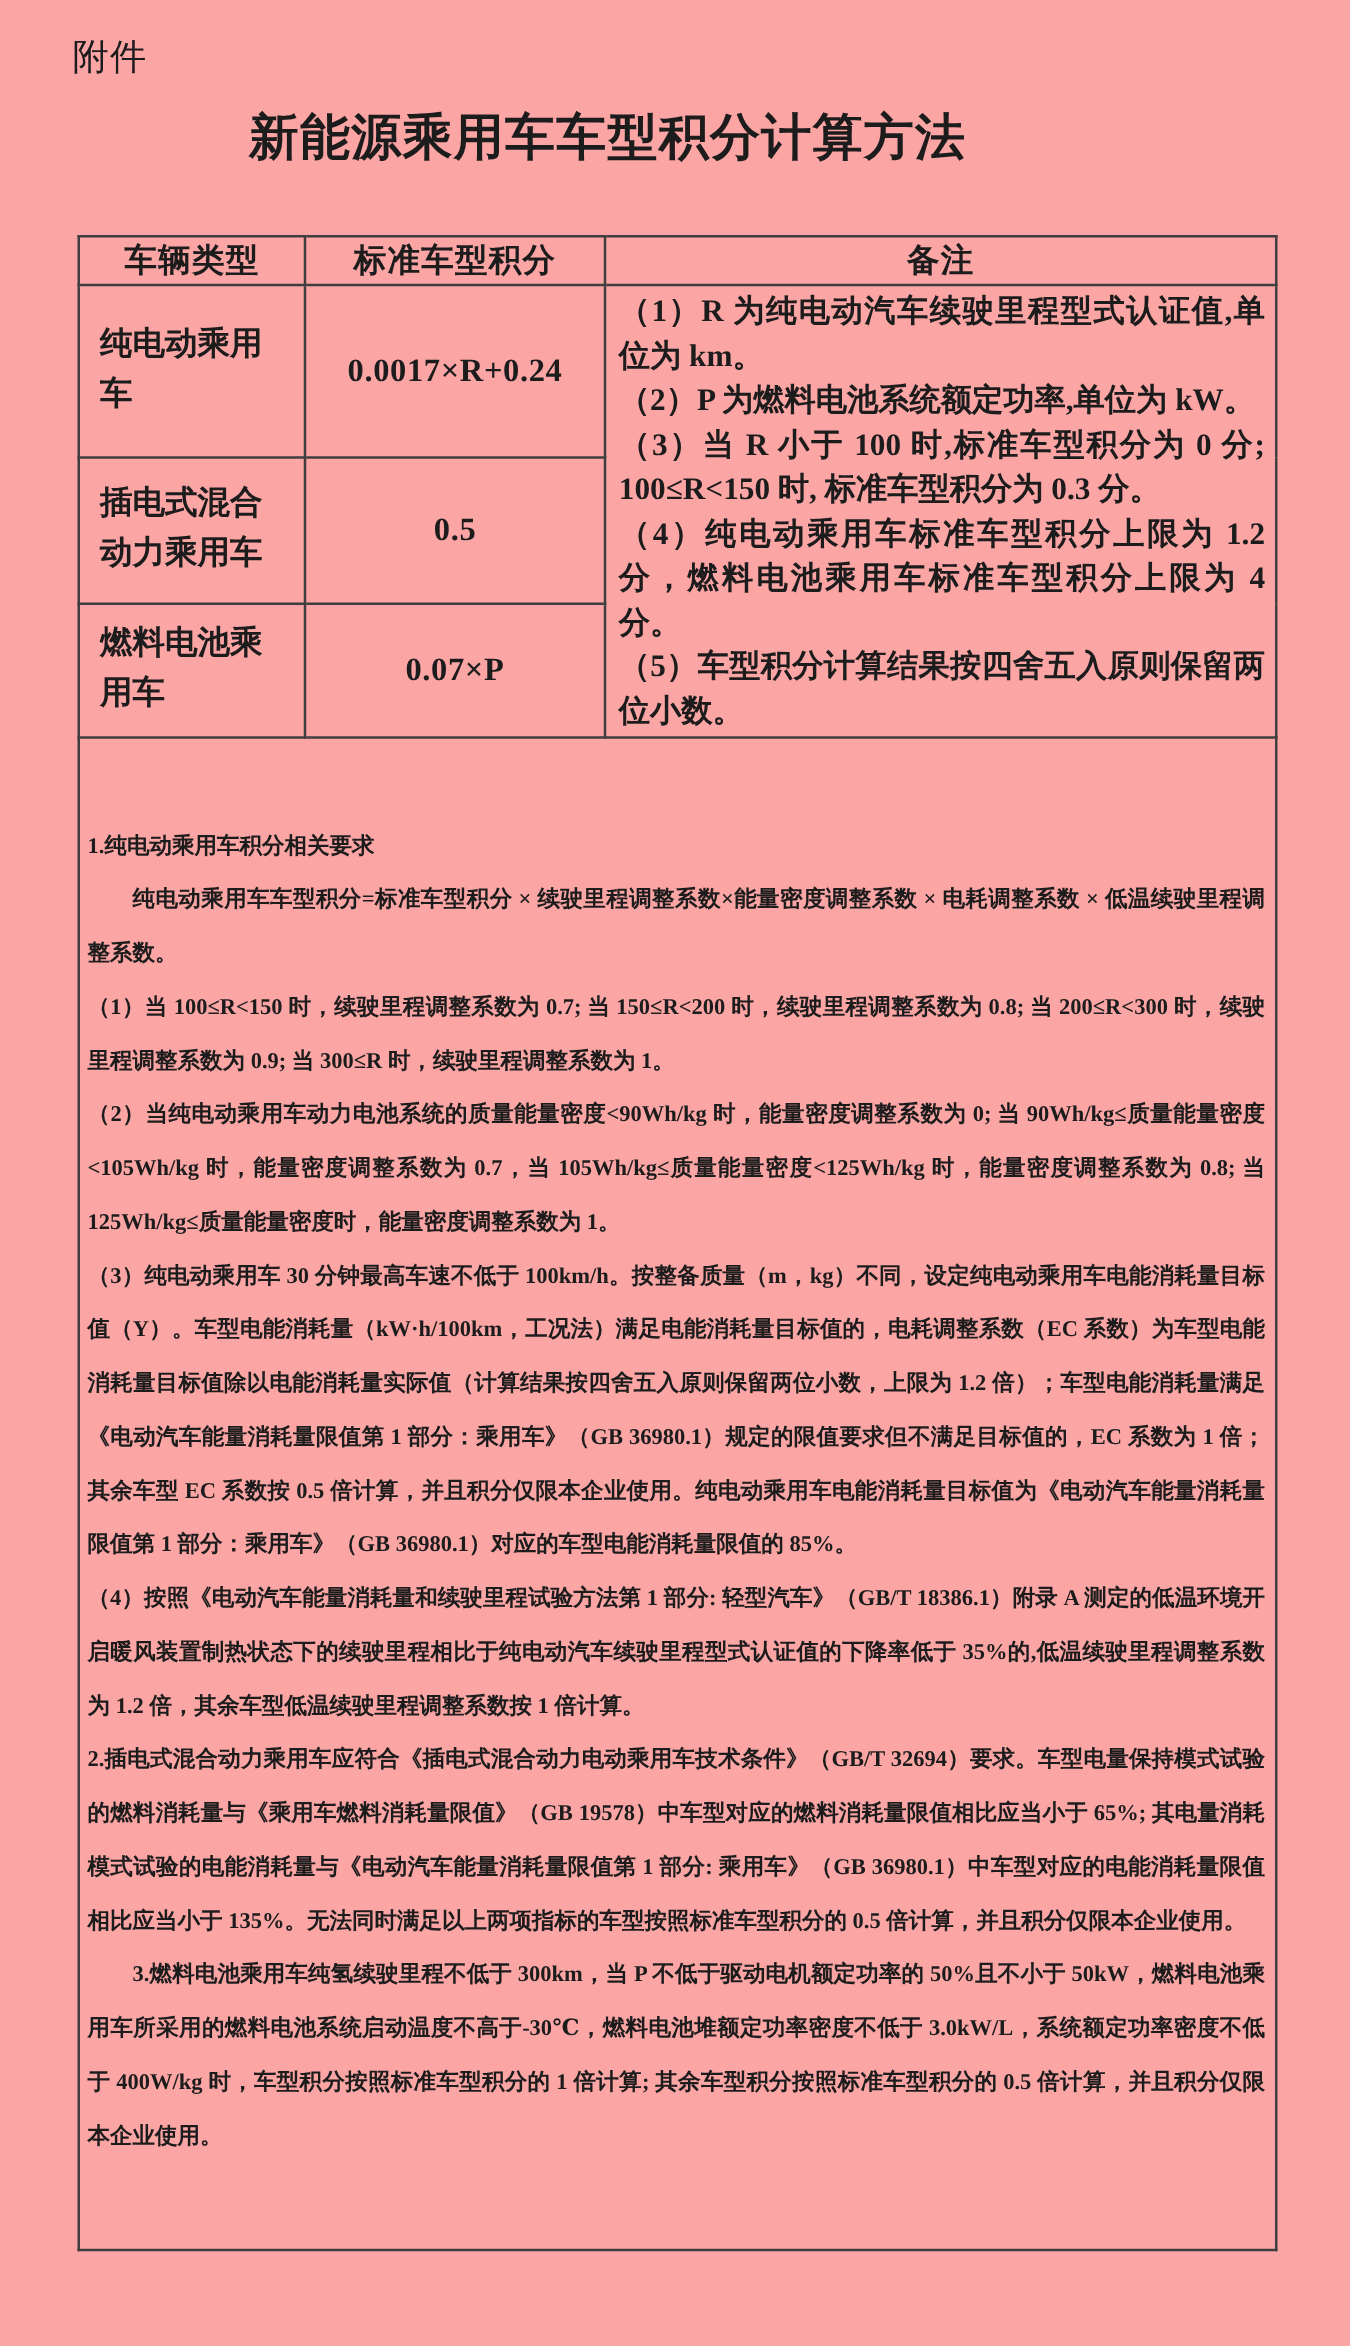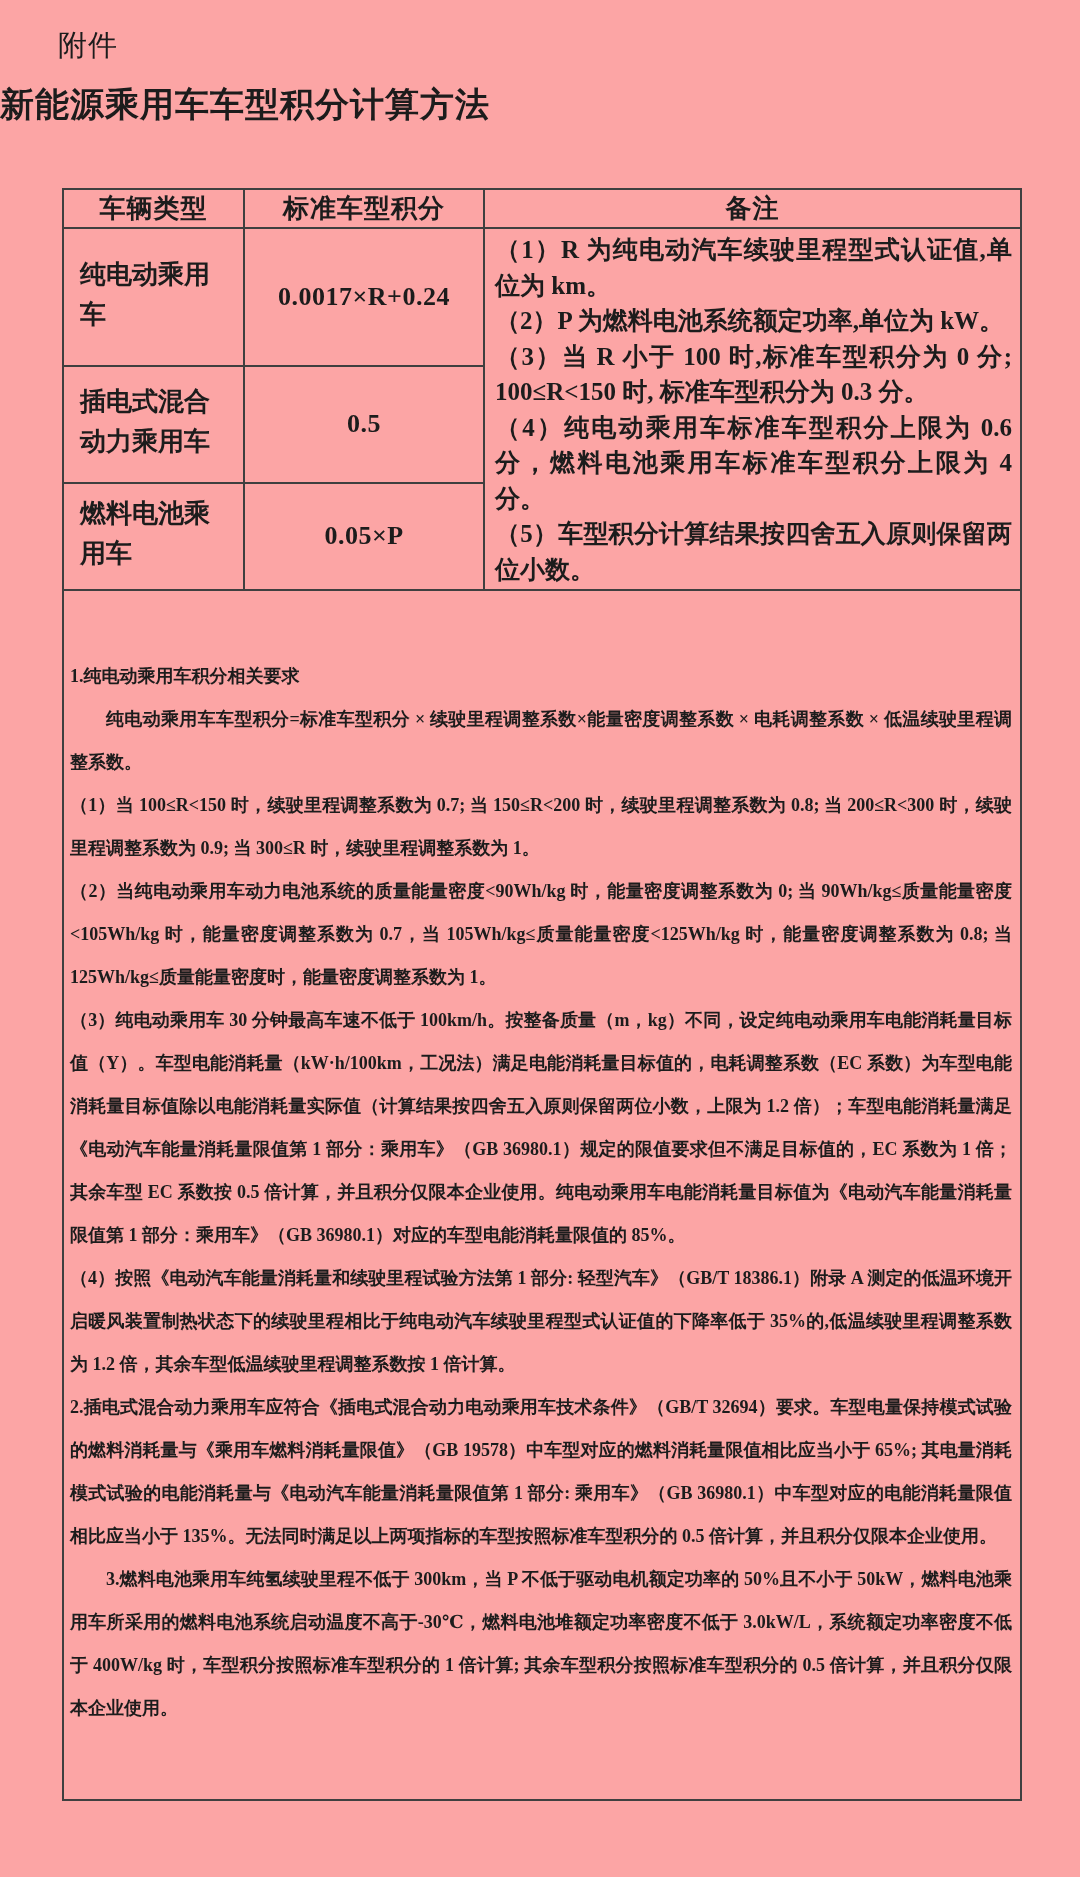--- a/index.html
+++ b/index.html
@@ -22,22 +22,22 @@
     top: 26px;
     font-size: 29px;
     letter-spacing: 1px;
   }
   .title {
     position: absolute;
     left: 0;
     top: 82px;
     width: 972px;
     margin: 0;
-    text-align: left;
-    font-size: 34px;
+    text-align: center;
+    font-size: 40px;
     font-weight: bold;
     letter-spacing: 1px;
   }
   table.doc-table {
     position: absolute;
     left: 62px;
     top: 188px;
     width: 958px;
     border-collapse: collapse;
     table-layout: fixed;
@@ -116,33 +116,33 @@
         <th>备注</th>
       </tr>
 
       <tr class="r1">
         <td class="type">纯电动乘用车</td>
         <td class="score">0.0017×R+0.24</td>
         <td class="remarks" rowspan="3">
           <div class="remark">（1）R 为纯电动汽车续驶里程型式认证值,单位为 km。</div>
           <div class="remark">（2）P 为燃料电池系统额定功率,单位为 kW。</div>
           <div class="remark">（3）当 R 小于 100 时,标准车型积分为 0 分; 100≤R&lt;150 时, 标准车型积分为 0.3 分。</div>
-          <div class="remark">（4）纯电动乘用车标准车型积分上限为 0.6 分，燃料电池乘用车标准车型积分上限为 4 分。</div>
+          <div class="remark">（4）纯电动乘用车标准车型积分上限为 1.2 分，燃料电池乘用车标准车型积分上限为 4 分。</div>
           <div class="remark">（5）车型积分计算结果按四舍五入原则保留两位小数。</div>
         </td>
       </tr>
 
       <tr class="r2">
         <td class="type">插电式混合动力乘用车</td>
         <td class="score">0.5</td>
       </tr>
 
       <tr class="r3">
         <td class="type">燃料电池乘用车</td>
-        <td class="score">0.05×P</td>
+        <td class="score">0.07×P</td>
       </tr>
 
       <tr class="notes-row">
         <td class="notes" colspan="3">
           <p class="para">1.纯电动乘用车积分相关要求</p>
           <p class="para indent">纯电动乘用车车型积分=标准车型积分 × 续驶里程调整系数×能量密度调整系数 × 电耗调整系数 × 低温续驶里程调整系数。</p>
           <p class="para">（1）当 100≤R&lt;150 时，续驶里程调整系数为 0.7; 当 150≤R&lt;200 时，续驶里程调整系数为 0.8; 当 200≤R&lt;300 时，续驶里程调整系数为 0.9; 当 300≤R 时，续驶里程调整系数为 1。</p>
           <p class="para">（2）当纯电动乘用车动力电池系统的质量能量密度&lt;90Wh/kg 时，能量密度调整系数为 0; 当 90Wh/kg≤质量能量密度&lt;105Wh/kg 时，能量密度调整系数为 0.7，当 105Wh/kg≤质量能量密度&lt;125Wh/kg 时，能量密度调整系数为 0.8; 当 125Wh/kg≤质量能量密度时，能量密度调整系数为 1。</p>
           <p class="para">（3）纯电动乘用车 30 分钟最高车速不低于 100km/h。按整备质量（m，kg）不同，设定纯电动乘用车电能消耗量目标值（Y）。车型电能消耗量（kW·h/100km，工况法）满足电能消耗量目标值的，电耗调整系数（EC 系数）为车型电能消耗量目标值除以电能消耗量实际值（计算结果按四舍五入原则保留两位小数，上限为 1.2 倍）；车型电能消耗量满足《电动汽车能量消耗量限值第 1 部分：乘用车》（GB 36980.1）规定的限值要求但不满足目标值的，EC 系数为 1 倍；其余车型 EC 系数按 0.5 倍计算，并且积分仅限本企业使用。纯电动乘用车电能消耗量目标值为《电动汽车能量消耗量限值第 1 部分：乘用车》（GB 36980.1）对应的车型电能消耗量限值的 85%。</p>
           <p class="para">（4）按照《电动汽车能量消耗量和续驶里程试验方法第 1 部分: 轻型汽车》（GB/T 18386.1）附录 A 测定的低温环境开启暖风装置制热状态下的续驶里程相比于纯电动汽车续驶里程型式认证值的下降率低于 35%的,低温续驶里程调整系数为 1.2 倍，其余车型低温续驶里程调整系数按 1 倍计算。</p>

